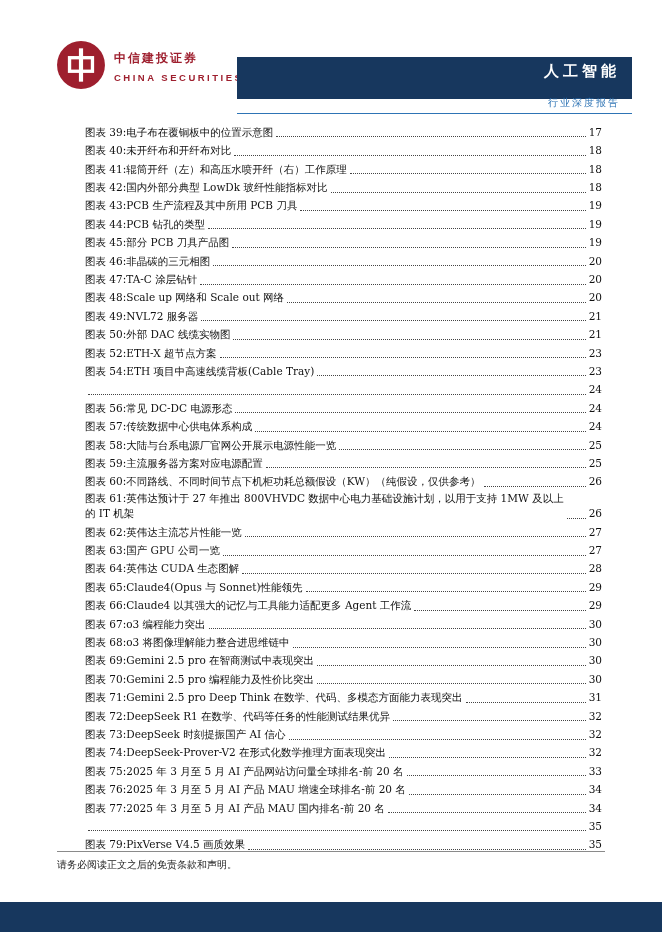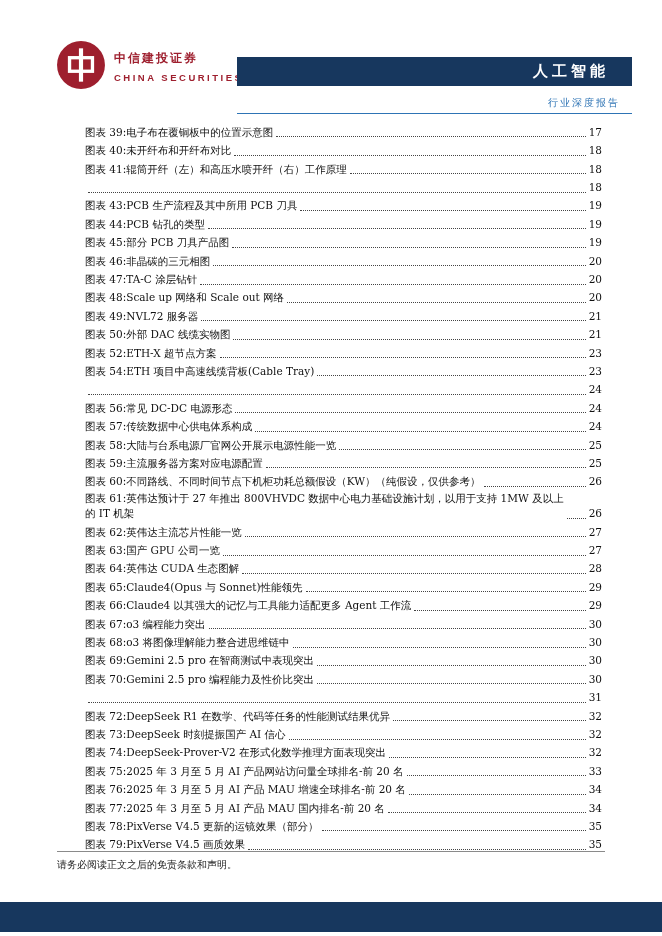--- a/index.html
+++ b/index.html
@@ -10,25 +10,25 @@
   }
   
   .logo{position:absolute;left:56px;top:40px;display:flex;align-items:center;}
   .logo-emblem{width:50px;height:50px;flex:0 0 auto;}
   .logo-text{margin-left:8px;}
   .logo-cn{font-family:"DejaVu Sans","Liberation Sans",sans-serif;font-weight:bold;
     font-size:12px;letter-spacing:2px;color:#9e1f2e;line-height:22px;}
   .logo-en{font-family:"Liberation Sans","DejaVu Sans",sans-serif;font-weight:bold;
     font-size:9.5px;letter-spacing:2.5px;color:#9e1f2e;margin-top:3px;}
   .banner{
-    position:absolute;left:237px;top:57px;width:395px;height:29px;
+    position:absolute;left:237px;top:57px;width:395px;height:42px;
     background:#17375e;color:#ffffff;
     font-family:"DejaVu Sans","Liberation Sans",sans-serif;font-weight:bold;
     font-size:15px;line-height:29px;text-align:right;
-    padding-right:23px;box-sizing:border-box;letter-spacing:4px;
+    padding-right:12px;box-sizing:border-box;letter-spacing:4px;
   }
   .report-type-line{
     position:absolute;left:237px;top:88px;width:395px;
     border-bottom:1px solid #2e74b5;
     text-align:right;padding:3px 12px 3px 0;box-sizing:border-box;
   }
   .report-type{
     font-family:"DejaVu Sans","Liberation Sans",sans-serif;
     font-size:10px;color:#2e74b5;letter-spacing:2px;
   }
@@ -82,20 +82,21 @@
     <span class="toc-page">18</span>
   </div>
 
   <div class="toc-row">
     <span class="toc-text"><span class="toc-label">图表 41:</span><span>辊筒开纤（左）和高压水喷开纤（右）工作原理</span></span>
     <span class="toc-leader"></span>
     <span class="toc-page">18</span>
   </div>
 
   <div class="toc-row">
+    <span class="toc-text"><span class="toc-label">图表 42:</span><span>国内外部分典型 LowDk 玻纤性能指标对比</span></span>
     <span class="toc-leader"></span>
     <span class="toc-page">18</span>
   </div>
 
   <div class="toc-row">
     <span class="toc-text"><span class="toc-label">图表 43:</span><span>PCB 生产流程及其中所用 PCB 刀具</span></span>
     <span class="toc-leader"></span>
     <span class="toc-page">19</span>
   </div>
 
@@ -243,20 +244,21 @@
     <span class="toc-page">30</span>
   </div>
 
   <div class="toc-row">
     <span class="toc-text"><span class="toc-label">图表 70:</span><span>Gemini 2.5 pro 编程能力及性价比突出</span></span>
     <span class="toc-leader"></span>
     <span class="toc-page">30</span>
   </div>
 
   <div class="toc-row">
+    <span class="toc-text"><span class="toc-label">图表 71:</span><span>Gemini 2.5 pro Deep Think 在数学、代码、多模态方面能力表现突出</span></span>
     <span class="toc-leader"></span>
     <span class="toc-page">31</span>
   </div>
 
   <div class="toc-row">
     <span class="toc-text"><span class="toc-label">图表 72:</span><span>DeepSeek R1 在数学、代码等任务的性能测试结果优异</span></span>
     <span class="toc-leader"></span>
     <span class="toc-page">32</span>
   </div>
 
@@ -284,21 +286,20 @@
     <span class="toc-page">34</span>
   </div>
 
   <div class="toc-row">
     <span class="toc-text"><span class="toc-label">图表 77:</span><span>2025 年 3 月至 5 月 AI 产品 MAU 国内排名-前 20 名</span></span>
     <span class="toc-leader"></span>
     <span class="toc-page">34</span>
   </div>
 
   <div class="toc-row">
-    <span class="toc-text"><span class="toc-label">图表 78:</span><span>PixVerse V4.5 更新的运镜效果（部分）</span></span>
     <span class="toc-leader"></span>
     <span class="toc-page">35</span>
   </div>
 
   <div class="toc-row">
     <span class="toc-text"><span class="toc-label">图表 79:</span><span>PixVerse V4.5 画质效果</span></span>
     <span class="toc-leader"></span>
     <span class="toc-page">35</span>
   </div>
 </div>

